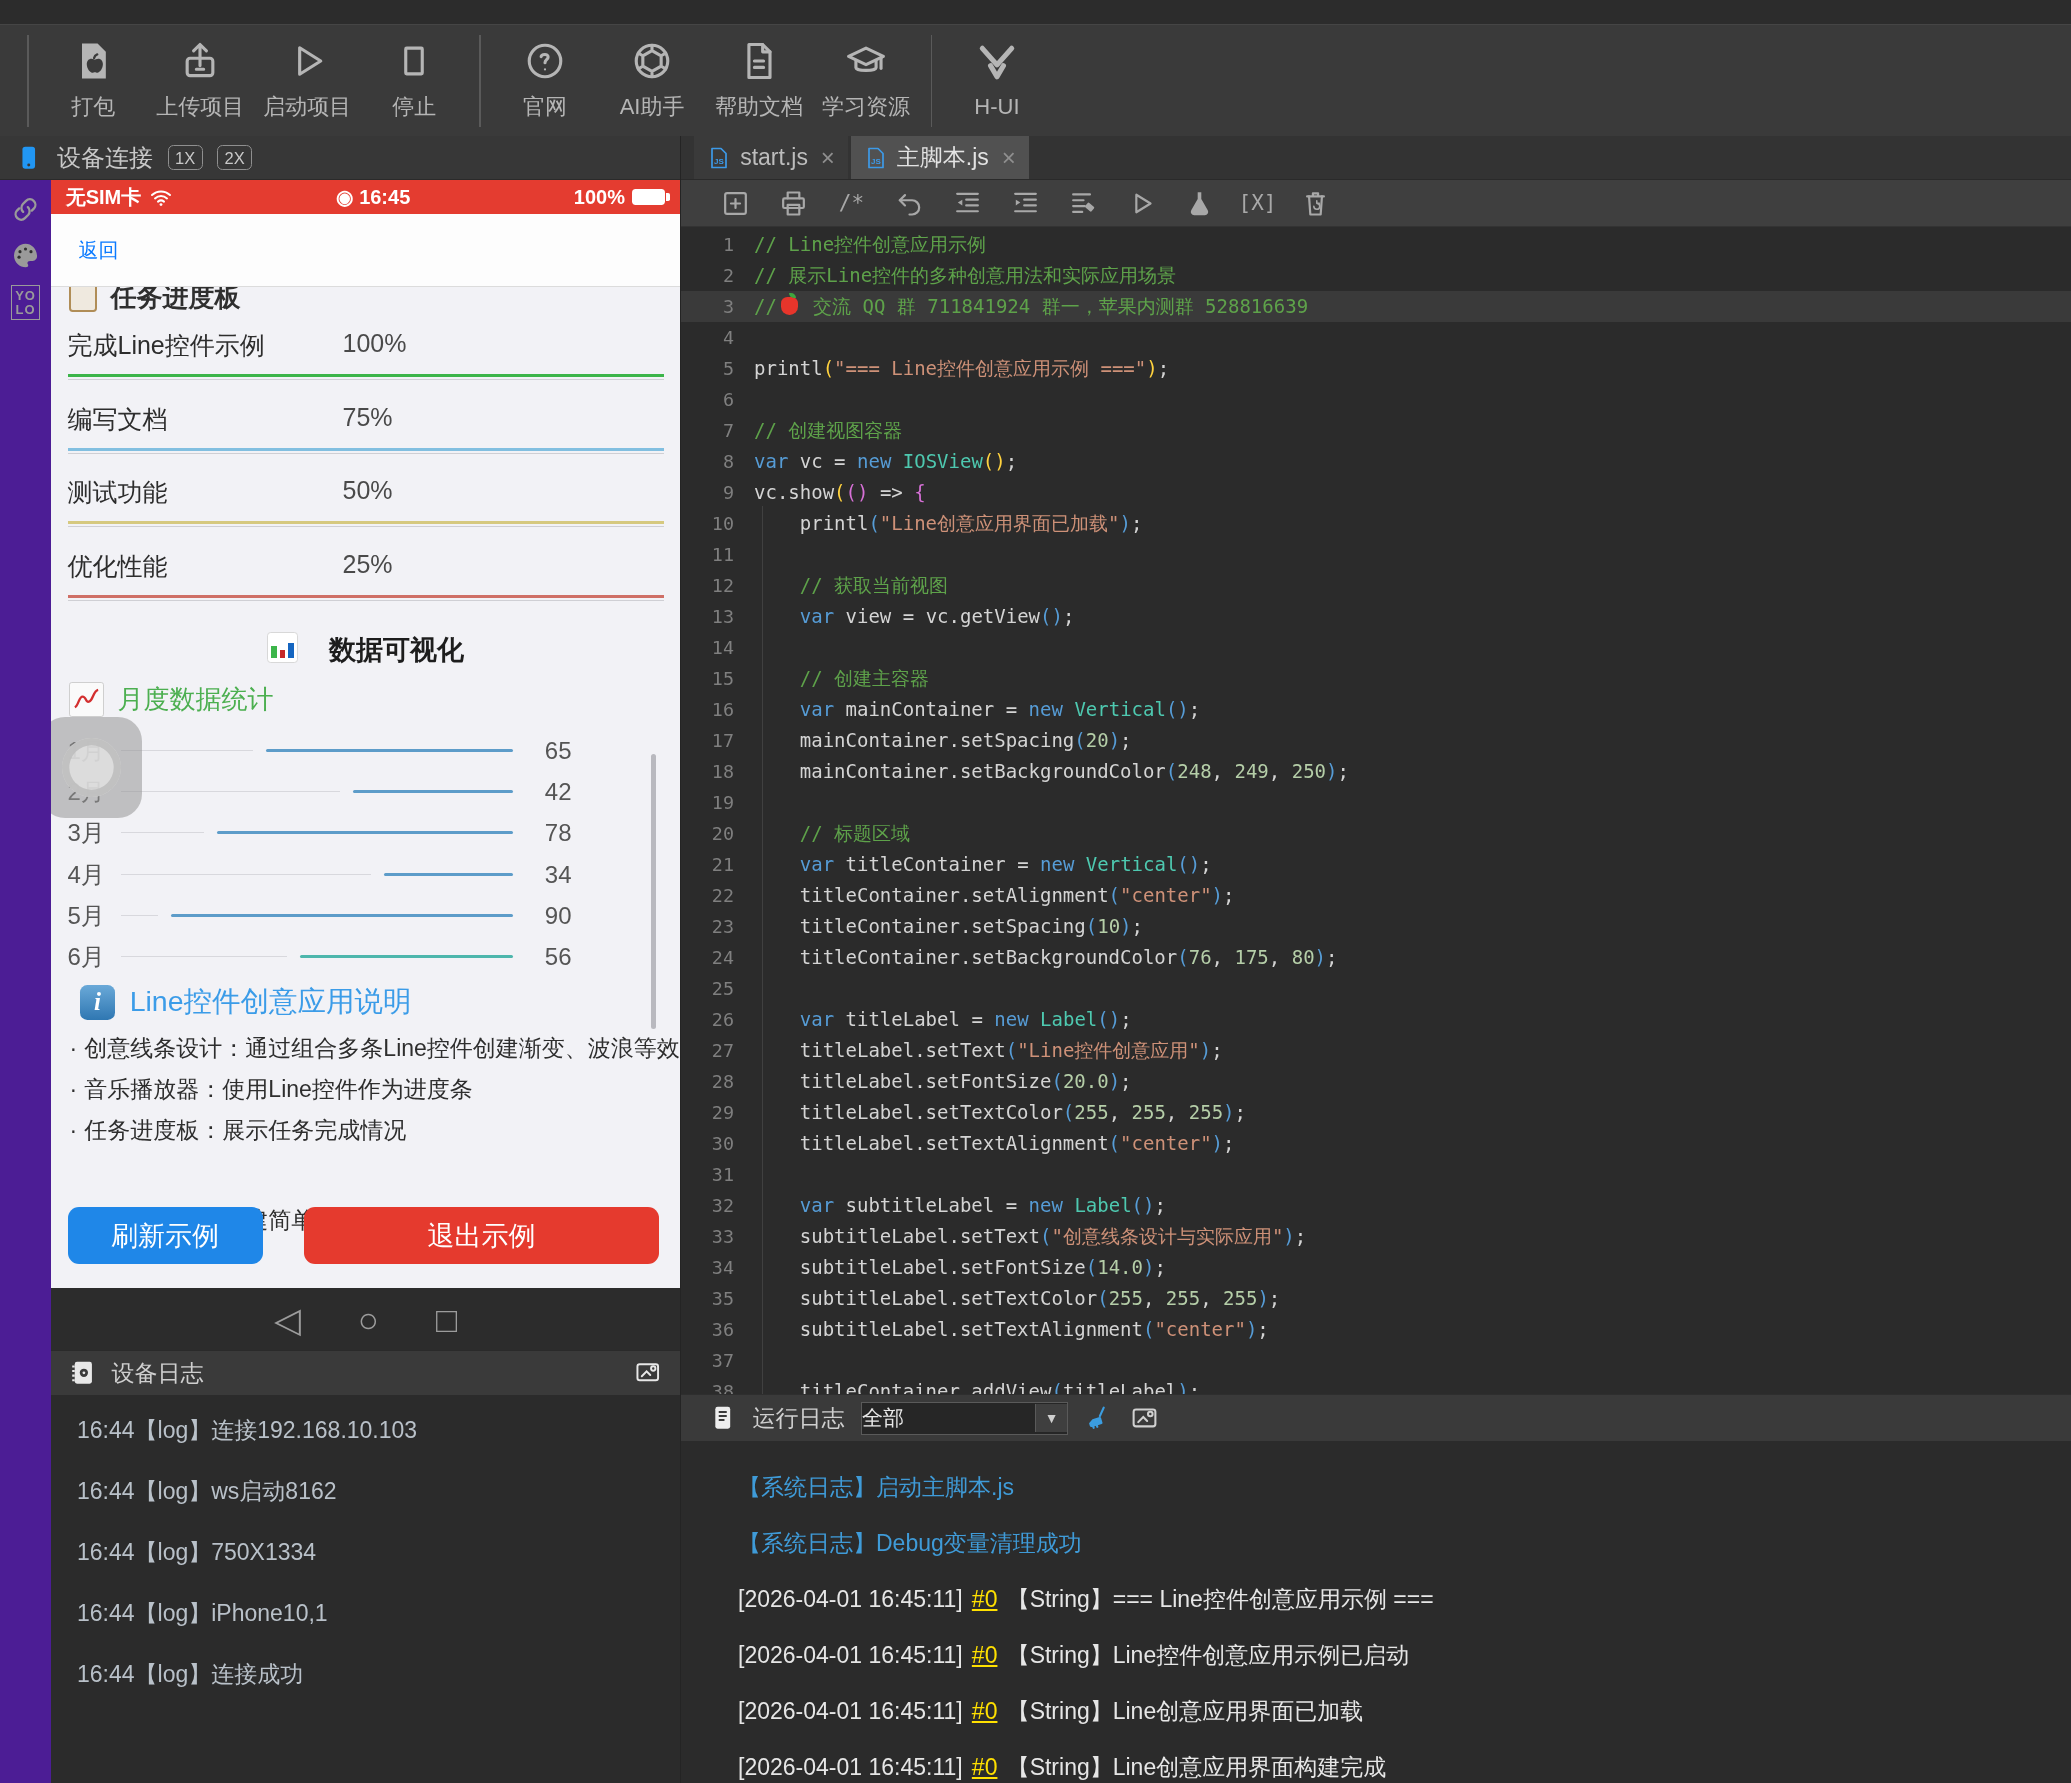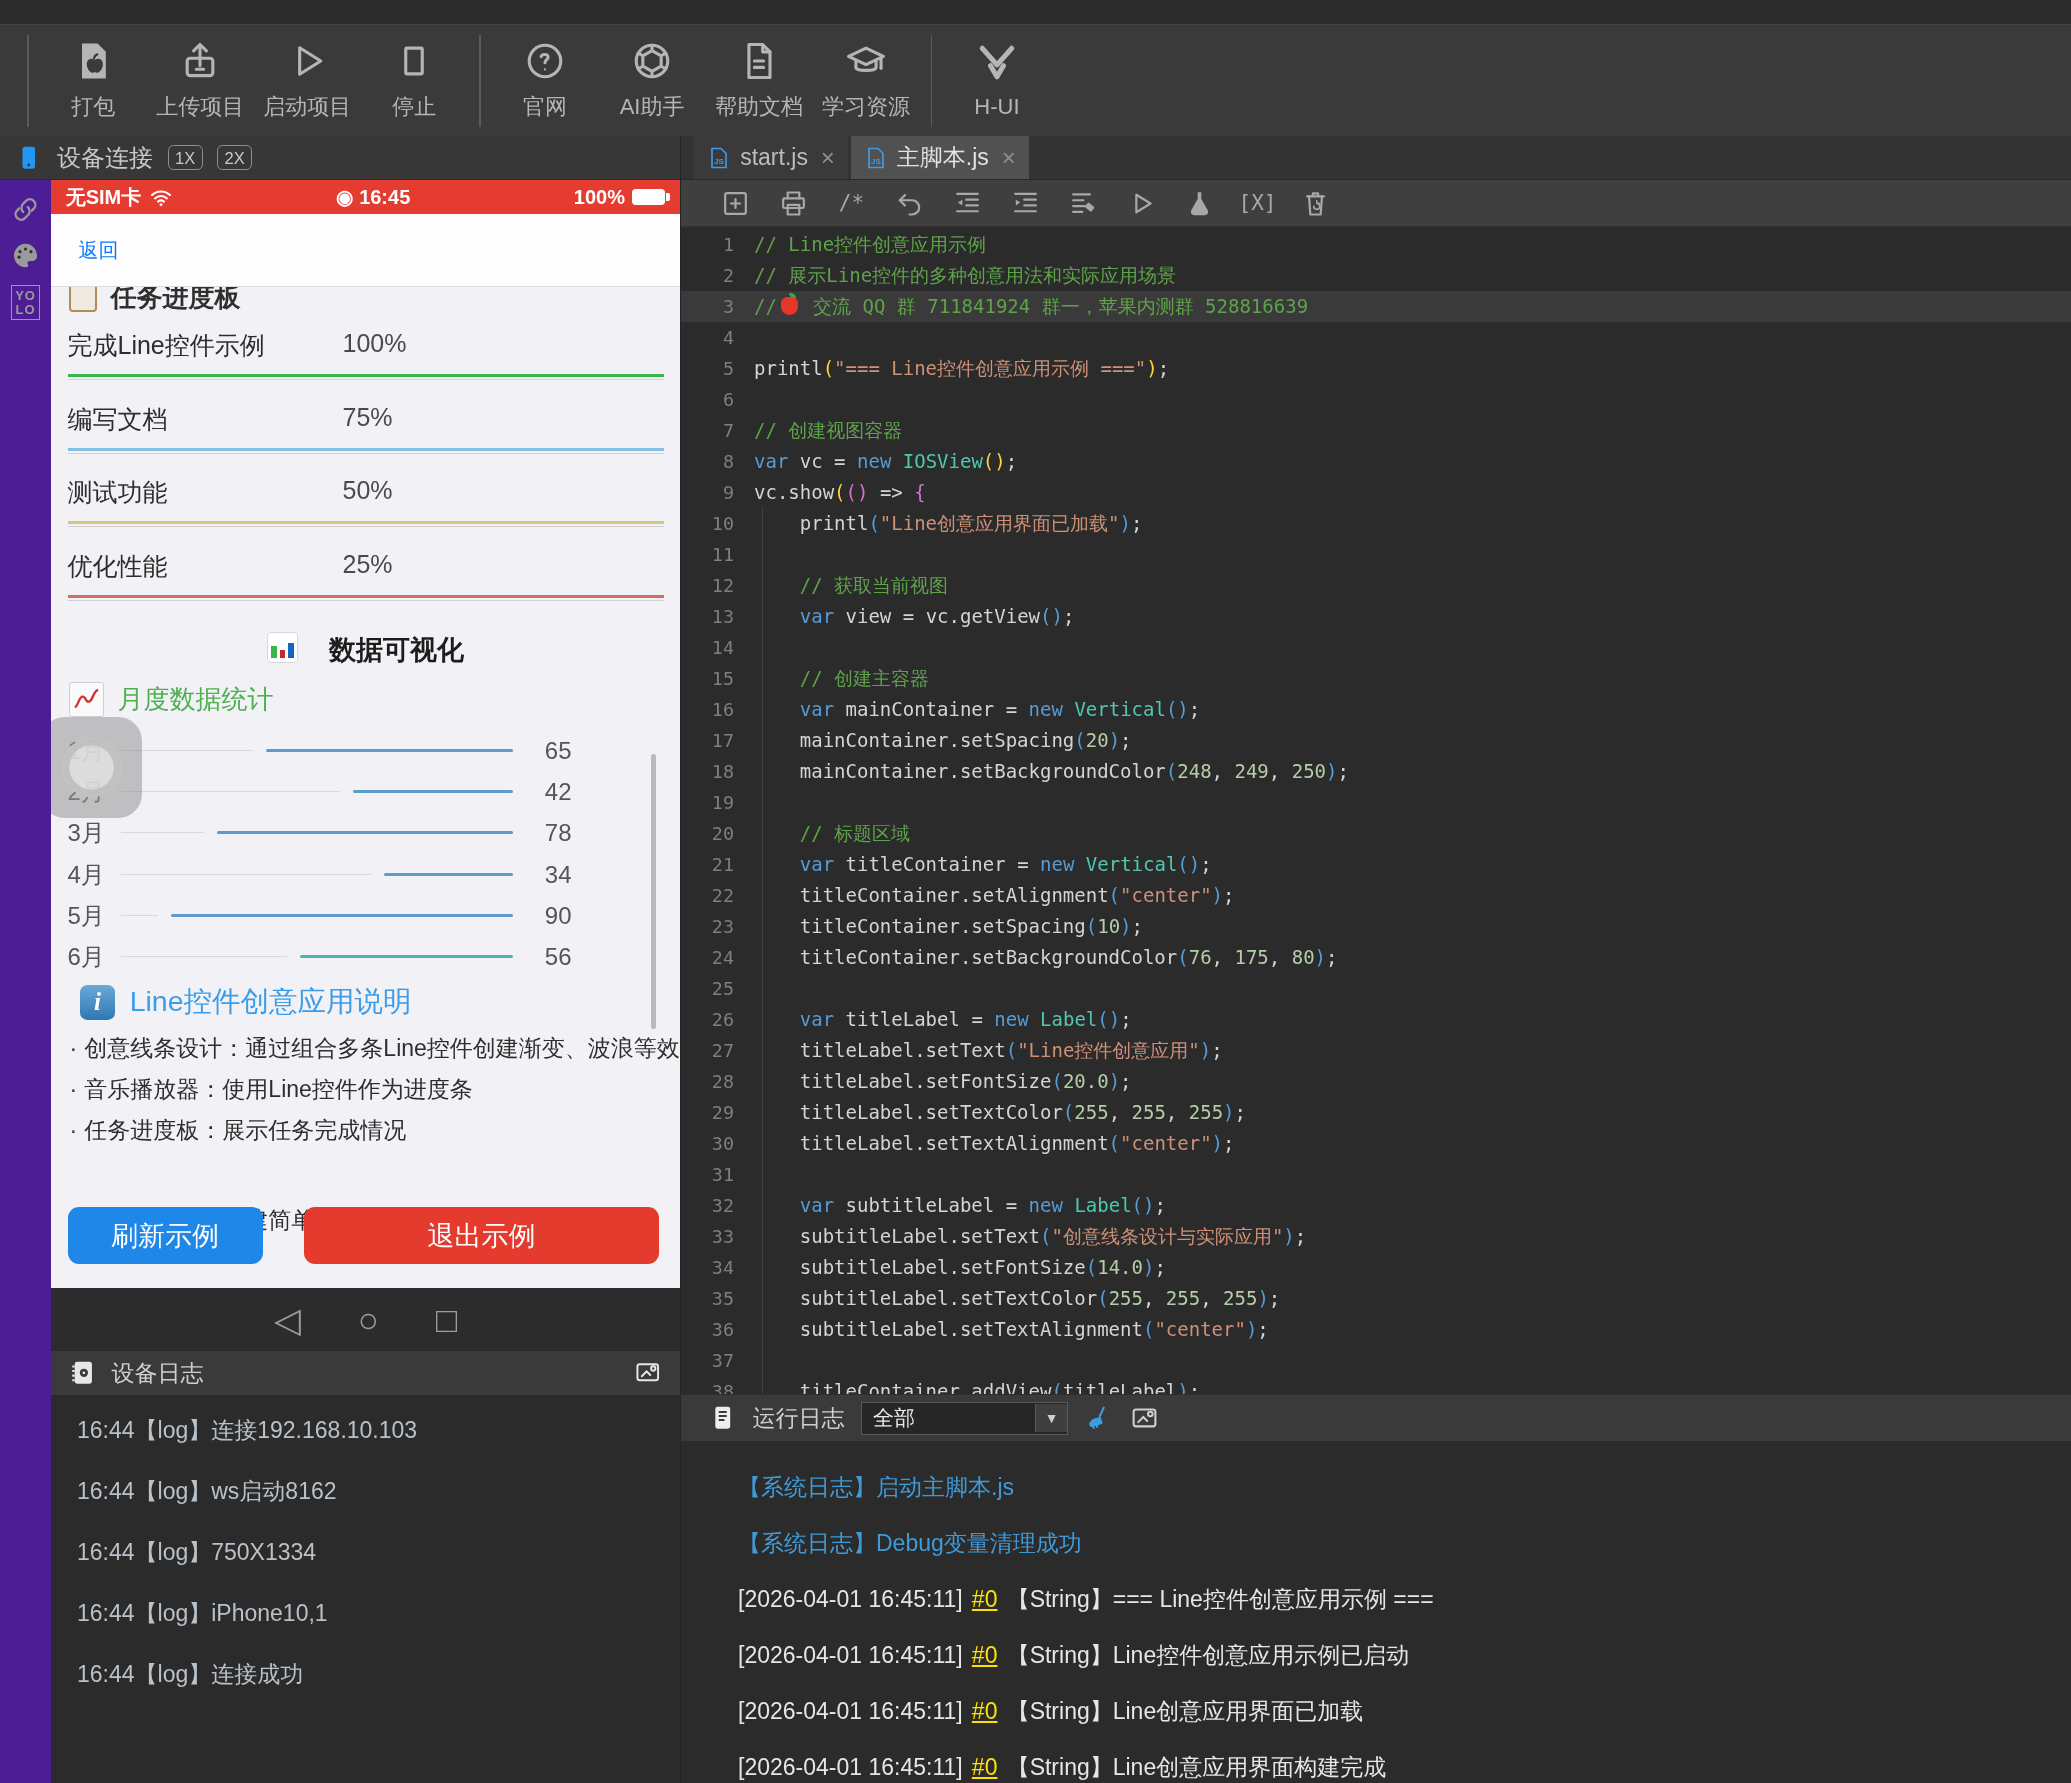--- a/index.html
+++ b/index.html
@@ -93,21 +93,21 @@
   .guide{position:absolute;left:81px;top:279px;width:0.9px;height:891px;background:#404040;}
   .tk-cm{color:#5ea24a}.tk-kw{color:#569cd6}.tk-cls{color:#4ec9b0}.tk-str{color:#ce9178}
   .tk-num{color:#b5cea8}.tk-br1{color:#ffd23e}.tk-br2{color:#d670d6}.tk-br3{color:#569cd6}
   .tk-op{color:#d4d4d4}.tk-pl{color:#d4d4d4}
   .tk-apple{display:inline-block;width:17.4px;height:17.4px;background:#e7352b;border-radius:6.4px 6.4px 8.3px 8.3px;margin:0 3.7px;position:relative;vertical-align:-1.8px;}
   .tk-apple::before{content:"";position:absolute;top:-4.6px;left:8.3px;width:7.3px;height:5.5px;background:#3fa53f;border-radius:0 5.5px 0 5.5px;}
   
   .runlog-header{height:46px;background:#3a3a3a;border-top:0.9px solid #2e2e2e;display:flex;align-items:center;gap:16.5px;padding-left:27.5px;flex:none;}
   .runlog-header .book{width:27.5px;height:27.5px;color:#ededed;}
   .runlog-header .tt{color:#cfcfcf;font-size:23px;}
-  .filter{width:207px;height:33px;background:#262626;border:0.9px solid #5a5a5a;display:flex;align-items:center;color:#e8e8e8;font-size:21px;padding-left:11px;box-sizing:border-box;cursor:pointer;}
+  .filter{width:207px;height:33px;background:#262626;border:0.9px solid #5a5a5a;display:flex;align-items:center;color:#e8e8e8;font-size:21px;box-sizing:border-box;cursor:pointer;}
   .filter .sp{flex:1;}
   .filter .arr{width:31px;height:27.5px;background:#3f3f3f;border-left:0.9px solid #5a5a5a;color:#cfcfcf;font-size:13.8px;display:flex;align-items:center;justify-content:center;}
   .rh-ic{width:29px;height:29px;}
   .broom{color:#3b9de0;}
   .exp{color:#d0d0d0;}
   .runlog{height:342px;background:#2b2b2b;padding:31px 0 0 57px;box-sizing:border-box;overflow:hidden;font-size:23px;}
   .rl-entry{margin-bottom:25px;white-space:nowrap;}
   .rl-sys{color:#3f9bd8;}
   .rl-str{color:#e6e6e6;}
   .rl-ref{color:#ffe000;text-decoration:underline;margin:0 9.2px;}

